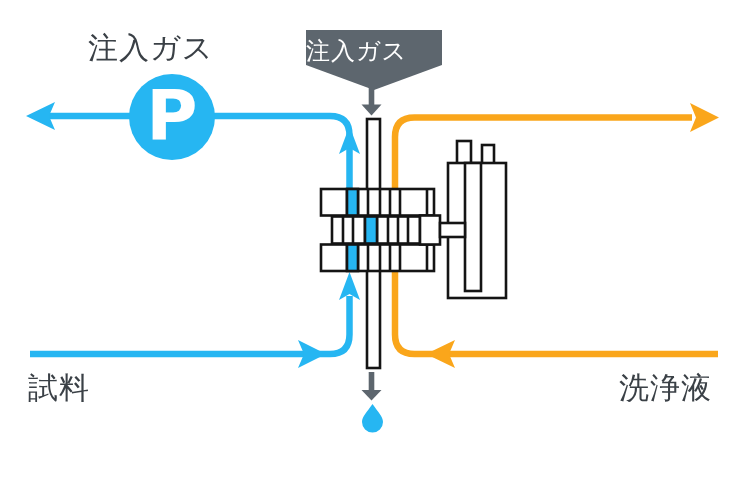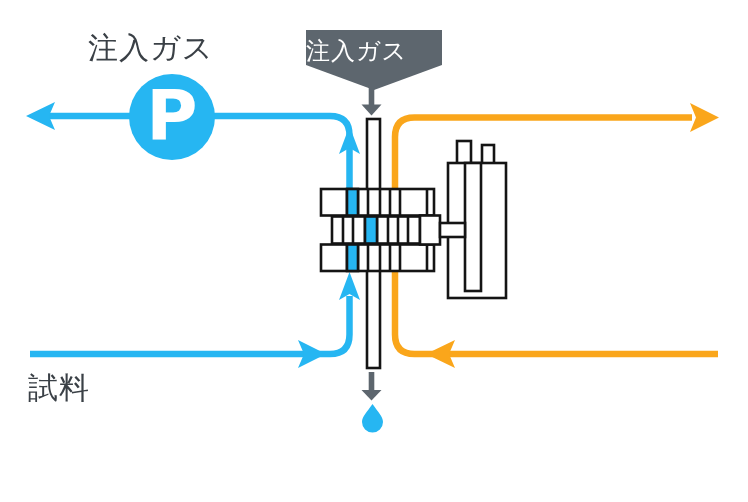--- a/index.html
+++ b/index.html
@@ -83,13 +83,14 @@
       <polygon points="361.5,390 381.5,390 371.5,400.5"></polygon>
     </g>
 
     <path fill="var(--blue)" d="M 372.5,404 C 367,412 362,416.5 362,422 A 10.5,10.5 0 1 0 383,422 C 383,416.5 378,412 372.5,404 Z"></path>
   </svg>
 
   <div class="lbl pump-label">注入ガス</div>
   <div class="lbl-white pump-p">P</div>
   <div class="lbl-white callout-text">注入ガス</div>
   <div class="lbl sample-label">試料</div>
+  <div class="lbl washing-label">洗浄液</div>
 </div>
 
 </body></html>

